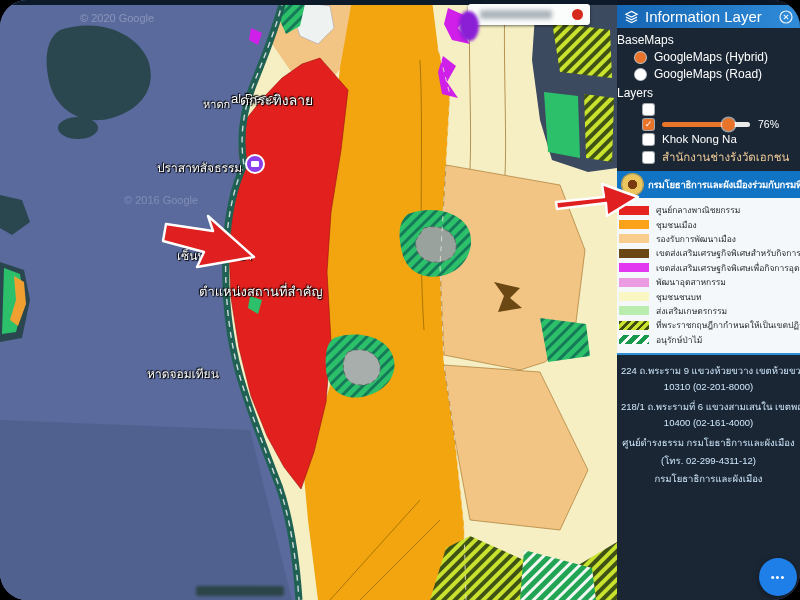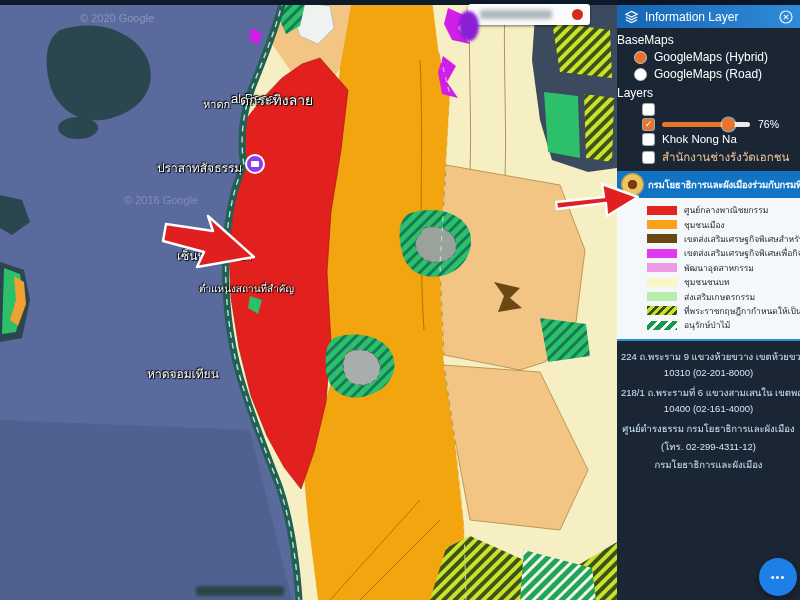--- a/index.html
+++ b/index.html
@@ -1,17 +1,17 @@
 <!DOCTYPE html>
 <html style="--accent-orange: #e8732a; --banner-blue: #1173c4; --legend-header-blue: #3090d5; --panel-bg: #1b2634; --contact-text: #cfe8fd; --fab-blue: #1f7fe8; --sea: #5a6a9d; --zone-red: #e2201d; --zone-orange: #f2a50f; --zone-tan: #f3c585; --zone-pale-yellow: #f6efc3; --zone-green: #2cc06a; --zone-magenta: #cf1fe8; --zone-brown: #6b4714; --zone-lime: #c9e22e; --dark-area: #3b4a5f; --annotation-red: #e02020;"><head>
 <meta charset="utf-8">
 <style>
   html,body{margin:0;padding:0;background:#000;}
   #root{position:relative;width:800px;height:600px;overflow:hidden;
-        font-family:"Liberation Sans",sans-serif;background:#5a6a9d;}
+        font-family:"Liberation Sans",sans-serif;background:#5a6a9d;border-radius:27px;}
   svg{display:block}
   
   .maplabel{position:absolute;color:#fff;white-space:nowrap;z-index:2;
             text-shadow:0 0 2px #000,1px 1px 1px #000,-1px -1px 1px #000;}
   .watermark{position:absolute;color:rgba(255,255,255,.28);font-size:11px;z-index:2;white-space:nowrap;}
   .blur-smudge{position:absolute;z-index:2;background:#25403c;opacity:.85;filter:blur(1.5px);border-radius:3px;}
   
   .searchbox{position:absolute;left:468px;top:4px;width:122px;height:21px;background:#fbfcfc;
              border-radius:3px;box-shadow:0 1px 3px rgba(0,0,0,.55);z-index:3;}
   .searchbox .blurtext{position:absolute;left:12px;top:6px;width:72px;height:9px;background:#aeb6bd;
@@ -22,21 +22,21 @@
              filter:blur(1.5px);border-radius:45% 55% 50% 50%;z-index:4;}
   
   #arrow-overlay{position:absolute;left:0;top:0;z-index:6;pointer-events:none;}
   .annot-arrow{fill:var(--annotation-red,#e02020);stroke:#fff;stroke-width:2.4;stroke-linejoin:round;}
   
   .panel{position:absolute;left:617px;top:0;width:183px;height:600px;background:var(--panel-bg,#1b2634);
          z-index:5;overflow:hidden;color:#fff;}
   .panel-top-strip{height:5px;background:#0b1626;}
   .panel-header{height:23px;background:linear-gradient(90deg,#1566b4,#2f8bd8);display:flex;
          align-items:center;padding:0 7px;gap:6px;}
-  .panel-header .ptitle{font-size:12px;color:#fff;text-align:center;}
+  .panel-header .ptitle{font-size:15px;color:#fff;text-align:center;}
   .panel-header .close{margin-left:auto;cursor:pointer;opacity:.9;}
   .sec{padding:0 0;}
   .grouplabel{font-size:12px;margin:5px 0 2px;}
   .radio-row{display:flex;align-items:center;gap:8px;margin:3px 0 3px 18px;}
   .radio{width:11px;height:11px;border-radius:50%;flex:none;box-shadow:0 0 0 1px rgba(255,255,255,.75);}
   .radio.sel{background:var(--accent-orange,#e8732a);}
   .radio.unsel{background:#fff;}
   .radio-row .rlabel{font-size:12px;}
   .chk-row{display:flex;align-items:center;gap:8px;margin:3px 0 3px 26px;min-height:12px;}
   .chk{width:11px;height:11px;flex:none;background:#fff;border-radius:2px;box-shadow:0 0 0 1px rgba(255,255,255,.6);
@@ -50,21 +50,21 @@
   .slider-val{font-size:10.5px;}
   .banner{margin-top:5px;height:27px;background:var(--banner-blue,#1173c4);display:flex;
        align-items:center;padding:0 4px 0 5px;gap:5px;}
   .seal{width:21px;height:21px;border-radius:50%;flex:none;
        background:radial-gradient(circle,#7a3b10 0 30%,#ecc55e 31% 72%,#8a6a20 73% 100%);
        box-shadow:0 0 0 1px #caa23f;}
   .banner .btext{flex:1;font-size:9.5px;font-weight:bold;text-align:right;white-space:nowrap;letter-spacing:-.2px;}
   .legend-header{margin-top:3px;height:16px;background:var(--legend-header-blue,#3090d5);
        display:flex;align-items:center;padding:0 5px;font-size:9.5px;}
   .legend-body{background:#f4f8fb;padding:5px 0 6px;}
-  .legend-row{display:flex;align-items:center;gap:7px;height:14.4px;padding-left:2px;margin-left:28px;}
+  .legend-row{display:flex;align-items:center;gap:7px;height:14.4px;padding-left:2px;}
   .legend-sw{width:30px;height:9px;flex:none;}
   .legend-lb{font-size:8.5px;color:#1e1e1e;white-space:nowrap;}
   .contact{border-top:2px solid #2f8fd4;padding:8px 4px 0;color:var(--contact-text,#cfe8fd);font-size:9.5px;}
   .contact p{margin:0 0 3px;white-space:nowrap;text-align:center;}
   .contact p.left{text-align:left;}
   .contact p.gap{margin-top:7px;}
   .fab{position:absolute;right:3px;bottom:4px;width:38px;height:38px;border-radius:50%;
        background:var(--fab-blue,#1f7fe8);display:flex;align-items:center;justify-content:center;
        color:#fff;font-size:11px;letter-spacing:1px;cursor:pointer;box-shadow:0 2px 6px rgba(0,0,0,.4);}
 </style>
@@ -148,21 +148,21 @@
     <rect x="0" y="0" width="617" height="5" fill="#0c1a2a"></rect>
   </svg>
 
   <div class="watermark" style="left:80px;top:12px">© 2020 Google</div>
   <div class="watermark" style="left:124px;top:194px;opacity:.8">© 2016 Google</div>
   <div class="maplabel" style="left:203px;top:95px;font-size:11px">หาดก</div>
   <div class="maplabel" style="left:231px;top:91px;font-size:13px">al Beach</div>
   <div class="maplabel" style="left:240px;top:89px;font-size:14px">ดกระทิงลาย</div>
   <div class="maplabel" style="left:157px;top:158px;font-size:12px">ปราสาทสัจธรรม</div>
   <div class="maplabel" style="left:177px;top:246px;font-size:12px">เซ็นทรัล พัทยา</div>
-  <div class="maplabel" style="left:199px;top:281px;font-size:10px">ตำแหน่งสถานที่สำคัญ</div>
+  <div class="maplabel" style="left:199px;top:281px;font-size:13px">ตำแหน่งสถานที่สำคัญ</div>
   <div class="maplabel" style="left:147px;top:364px;font-size:12px">หาดจอมเทียน</div>
   <div class="blur-smudge" style="left:196px;top:586px;width:88px;height:10px"></div>
 
   <div class="searchbox">
     <div class="blurtext"></div>
     <div class="reddot"></div>
   </div>
   <div class="purple-blob"></div>
 
   <aside class="panel">
@@ -224,20 +224,24 @@
     <div class="legend-body" id="legend-list">
         <div class="legend-row">
           <span class="legend-sw" style="background: rgb(229, 36, 32);"></span>
           <span class="legend-lb">ศูนย์กลางพาณิชยกรรม</span>
         </div>
         <div class="legend-row">
           <span class="legend-sw" style="background: rgb(249, 162, 26);"></span>
           <span class="legend-lb">ชุมชนเมือง</span>
         </div>
         <div class="legend-row">
+          <span class="legend-sw" style="background: rgb(248, 205, 142);"></span>
+          <span class="legend-lb">รองรับการพัฒนาเมือง</span>
+        </div>
+        <div class="legend-row">
           <span class="legend-sw" style="background: rgb(107, 71, 20);"></span>
           <span class="legend-lb">เขตส่งเสริมเศรษฐกิจพิเศษสำหรับกิจการพิเศษ</span>
         </div>
         <div class="legend-row">
           <span class="legend-sw" style="background: rgb(226, 56, 240);"></span>
           <span class="legend-lb">เขตส่งเสริมเศรษฐกิจพิเศษเพื่อกิจการอุตสาหกรรม</span>
         </div>
         <div class="legend-row">
           <span class="legend-sw" style="background: rgb(236, 155, 226);"></span>
           <span class="legend-lb">พัฒนาอุตสาหกรรม</span>

